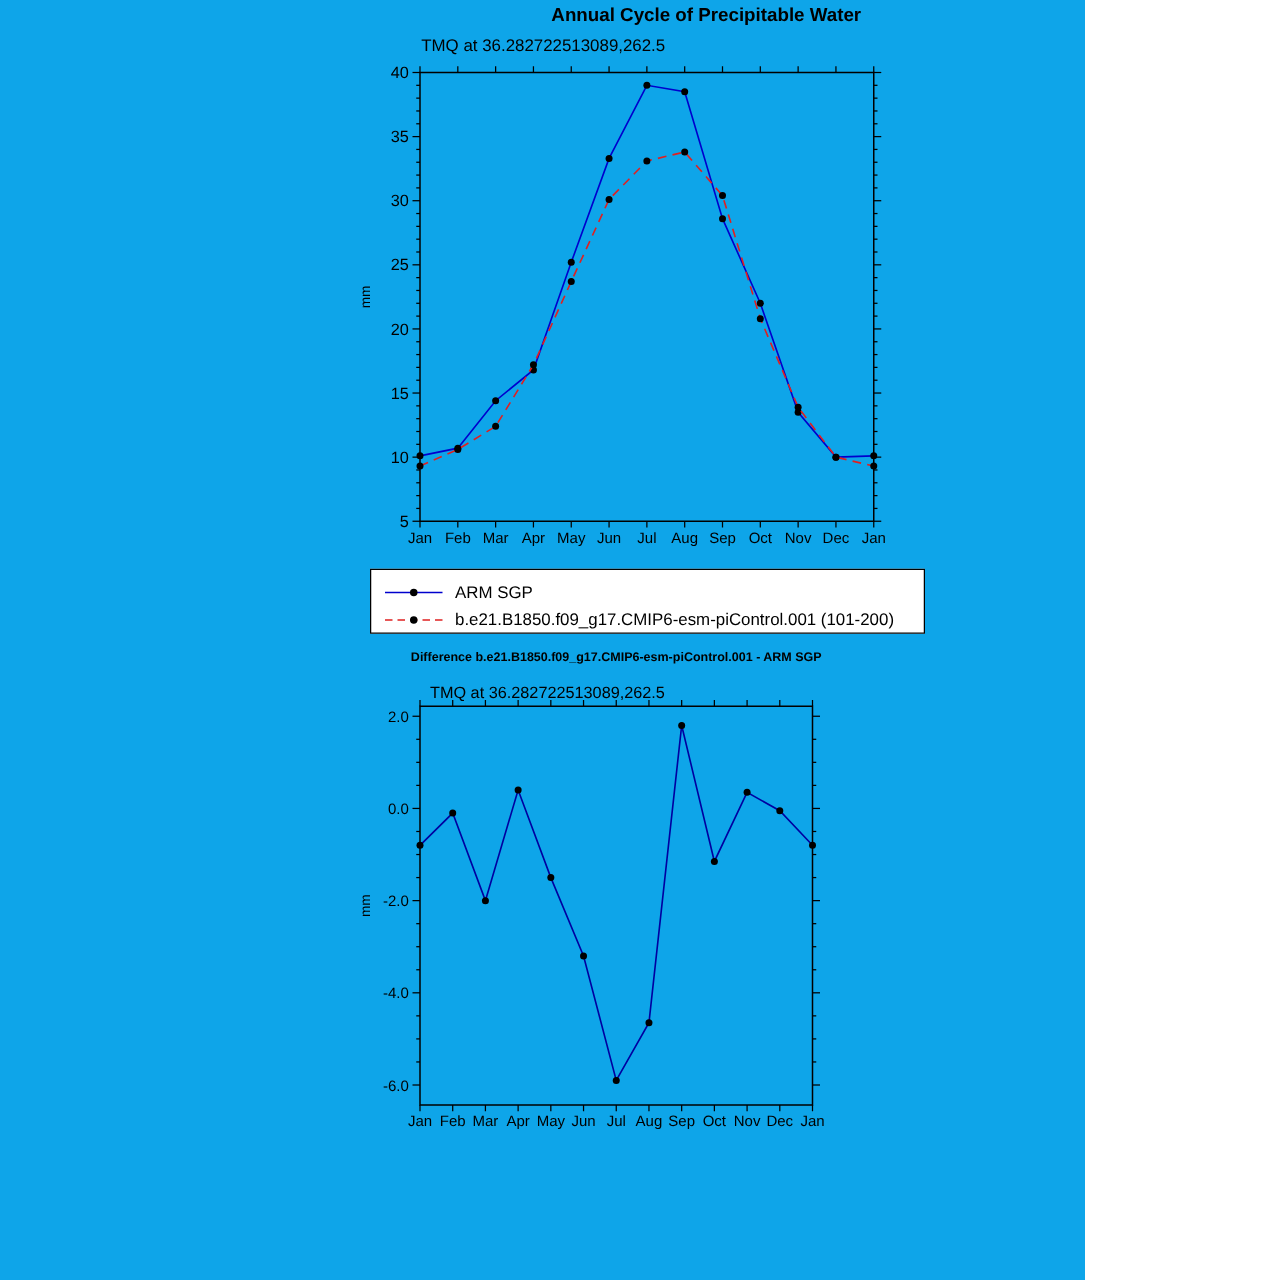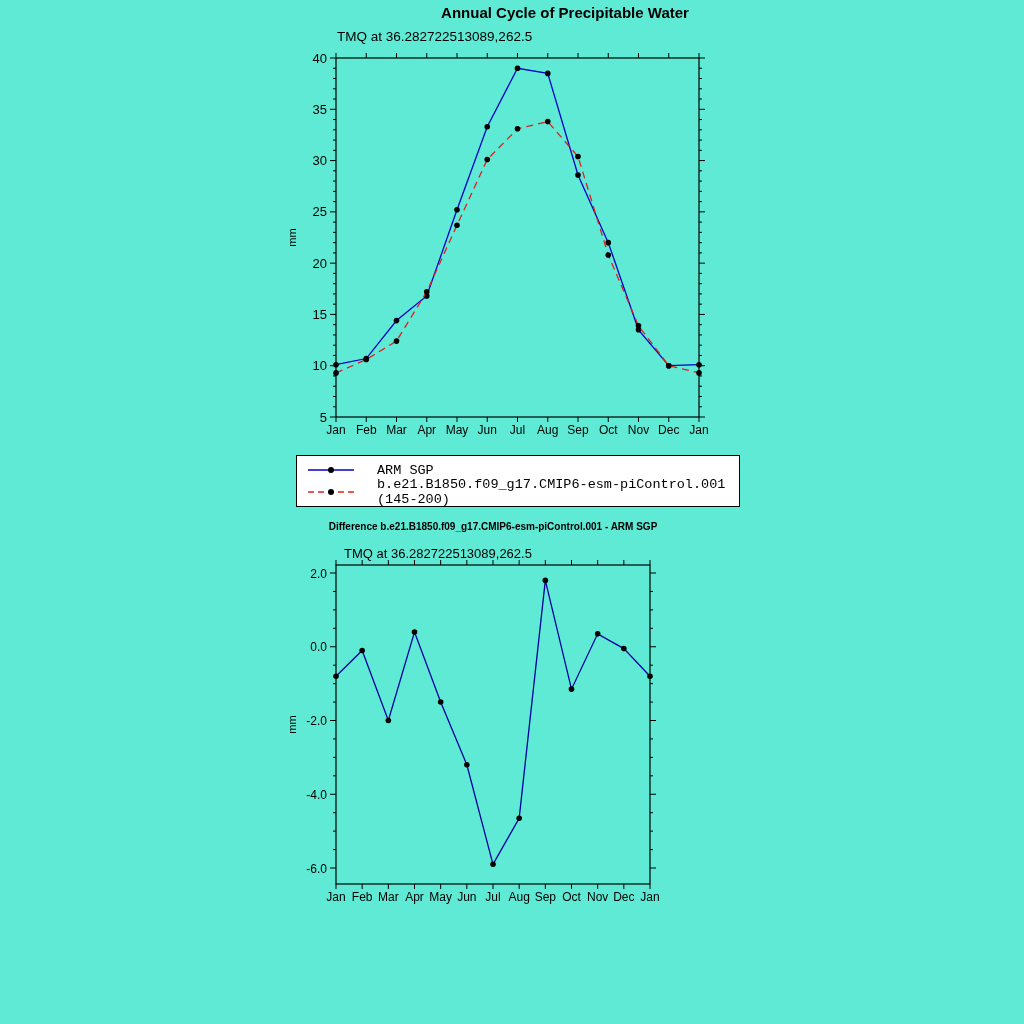--- a/index.html
+++ b/index.html
@@ -1,28 +1,28 @@
 <!DOCTYPE html>
 <html><head>
 <meta charset="utf-8">
 <style>
   html,body{margin:0;padding:0;background:#ffffff;}
-  .page{position:relative;width:1024px;height:1024px;background:#5eead4;overflow:hidden;
+  .page{position:relative;width:868px;height:1024px;background:#0ea5e9;overflow:hidden;
         font-family:"Liberation Sans", sans-serif;color:#000;}
   #plot-canvas{position:absolute;left:0;top:0;}
   #plot-canvas text{font-family:"Liberation Sans", sans-serif;fill:#000;}
   .chart-title{position:absolute;font-weight:bold;text-align:center;}
   .title-top{top:4px;left:310px;width:510px;font-size:15px;}
   .title-bottom{top:521px;left:188px;width:610px;font-size:10px;}
   .chart-subtitle{position:absolute;font-size:13.5px;}
   .subtitle-top{top:29px;left:337px;}
   .subtitle-bottom{top:546px;left:344px;font-size:13px;}
   .legend{position:absolute;left:296px;top:455px;width:444px;box-sizing:border-box;
           border:1px solid #000;background:#fff;padding:3px 0;}
-  .legend-row{display:flex;align-items:center;gap:20px;height:22px;padding:0 8px;font-size:13.5px;font-family:Liberation Mono, monospace;}
+  .legend-row{display:flex;align-items:flex-end;gap:7px;height:22px;padding:0 8px;font-size:13.5px;}
   .legend-sample{flex:0 0 auto;display:block;}
 </style>
 </head>
 <body>
 
 <div class="page">
 
   <div class="chart-title title-top">Annual Cycle of Precipitable Water</div>
   <div class="chart-subtitle subtitle-top">TMQ at 36.282722513089,262.5</div>
 
@@ -299,17 +299,17 @@
         <line x1="3" y1="7" x2="49" y2="7" stroke-width="1.3" stroke="#0000cd"></line>
         <circle cx="26" cy="7" r="3" fill="#000000"></circle>
       </svg>
       <span>ARM SGP</span>
     </div>
     <div class="legend-row">
       <svg class="legend-sample" width="52" height="14">
         <line x1="3" y1="7" x2="49" y2="7" stroke-width="1.3" stroke-dasharray="6,4" stroke="#e02020"></line>
         <circle cx="26" cy="7" r="3" fill="#000000"></circle>
       </svg>
-      <span>b.e21.B1850.f09_g17.CMIP6-esm-piControl.001 (145-200)</span>
+      <span>b.e21.B1850.f09_g17.CMIP6-esm-piControl.001 (101-200)</span>
     </div>
   </div>
 
 </div>
 
 </body></html>

